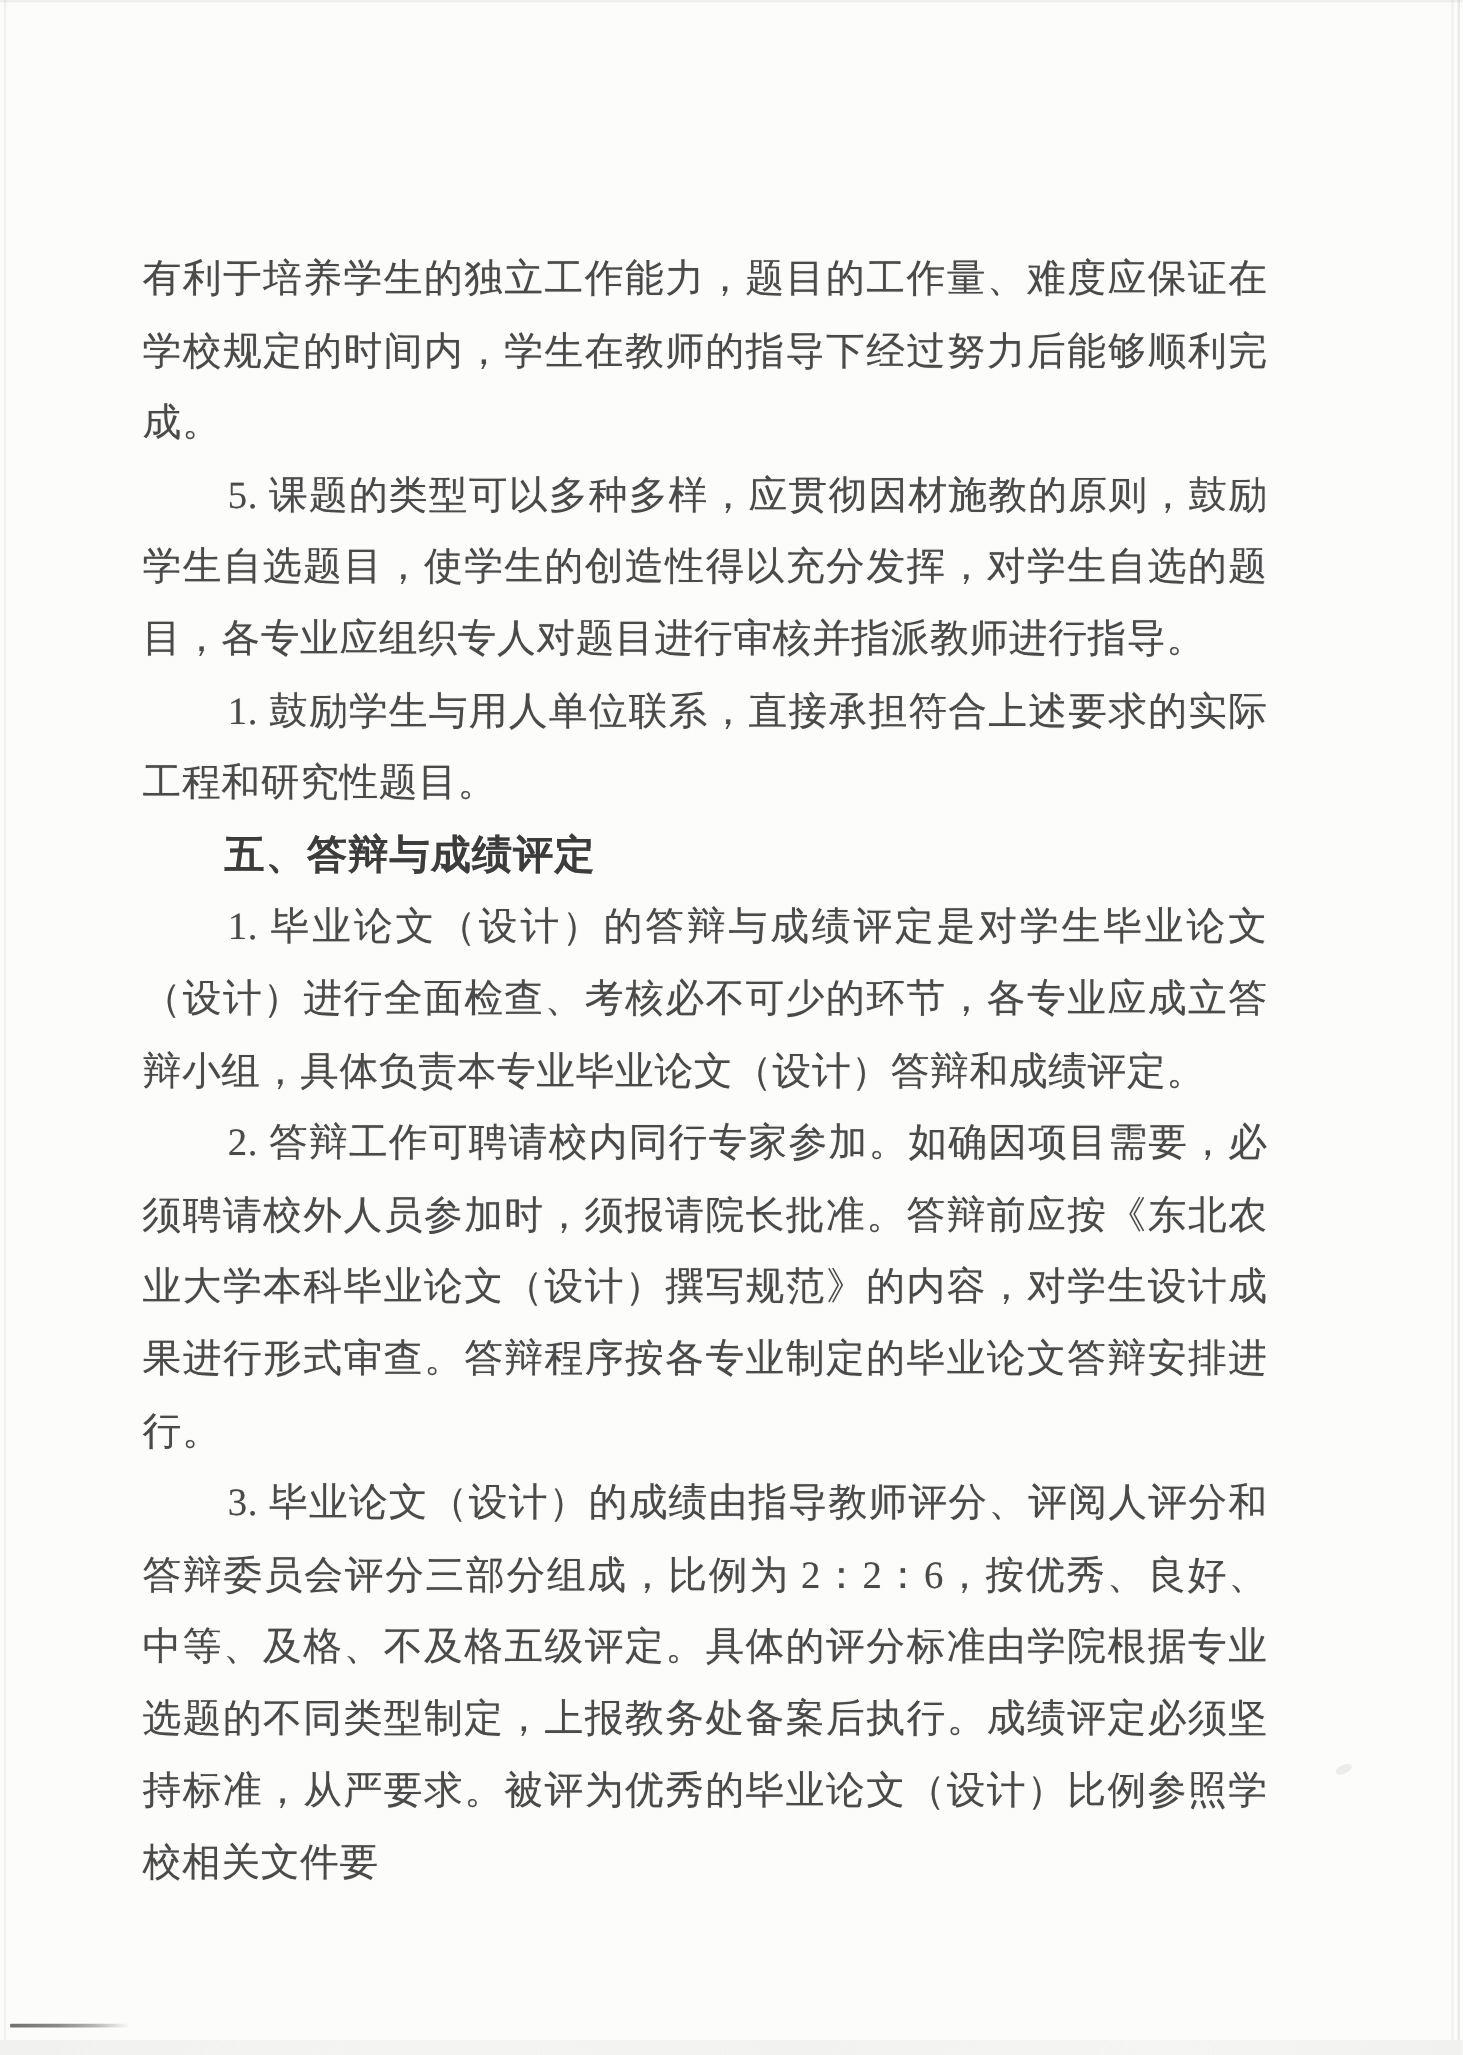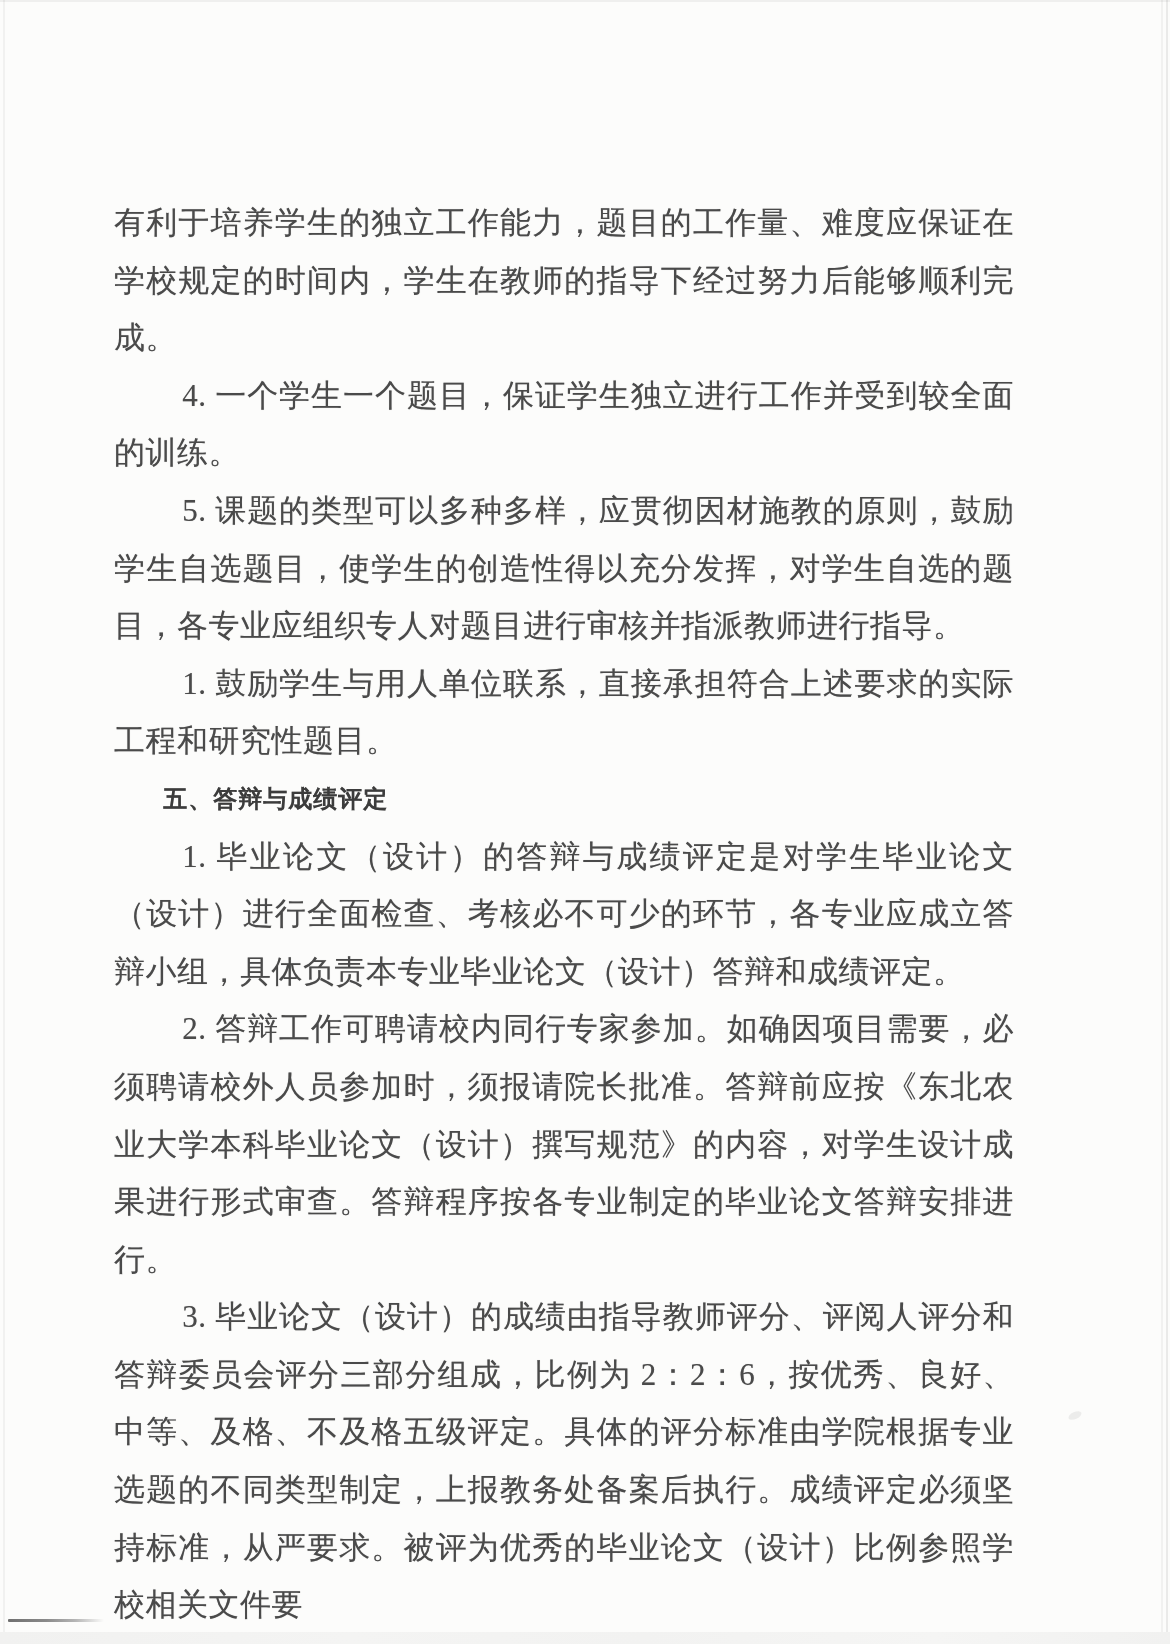--- a/index.html
+++ b/index.html
@@ -84,41 +84,40 @@
   .text-block p {
     margin: 0;
   }
   .text-block p.indented {
     text-indent: 2.2em;
   }
   .text-block h2.section-heading {
     margin: 0;
     font-family: "Liberation Sans", "DejaVu Sans", sans-serif;
     font-weight: bold;
-    font-size: 24px;
+    font-size: 32px;
     line-height: 57.6px;
     color: var(--heading-color, #3c3c3c);
     text-indent: 2.05em;
     letter-spacing: 1px;
     text-shadow: 0 0 0.5px rgba(60,60,60,0.5);
   }
 </style>
 </head>
 <body>
 
 <div class="page">
 
   <div class="edge-line-top"></div>
   <div class="edge-line-left"></div>
   <div class="edge-line-right-inner"></div>
   <div class="edge-line-right-outer"></div>
 
   <div class="text-block">
     <p class="body-paragraph">有利于培养学生的独立工作能力，题目的工作量、难度应保证在学校规定的时间内，学生在教师的指导下经过努力后能够顺利完成。</p>
-    <p class="body-paragraph indented">4. 一个学生一个题目，保证学生独立进行工作并受到较全面的训练。</p>
     <p class="body-paragraph indented">5. 课题的类型可以多种多样，应贯彻因材施教的原则，鼓励学生自选题目，使学生的创造性得以充分发挥，对学生自选的题目，各专业应组织专人对题目进行审核并指派教师进行指导。</p>
     <p class="body-paragraph indented">1. 鼓励学生与用人单位联系，直接承担符合上述要求的实际工程和研究性题目。</p>
     <h2 class="section-heading">五、答辩与成绩评定</h2>
     <p class="body-paragraph indented">1. 毕业论文（设计）的答辩与成绩评定是对学生毕业论文（设计）进行全面检查、考核必不可少的环节，各专业应成立答辩小组，具体负责本专业毕业论文（设计）答辩和成绩评定。</p>
     <p class="body-paragraph indented">2. 答辩工作可聘请校内同行专家参加。如确因项目需要，必须聘请校外人员参加时，须报请院长批准。答辩前应按《东北农业大学本科毕业论文（设计）撰写规范》的内容，对学生设计成果进行形式审查。答辩程序按各专业制定的毕业论文答辩安排进行。</p>
     <p class="body-paragraph indented">3. 毕业论文（设计）的成绩由指导教师评分、评阅人评分和答辩委员会评分三部分组成，比例为 2：2：6，按优秀、良好、中等、及格、不及格五级评定。具体的评分标准由学院根据专业选题的不同类型制定，上报教务处备案后执行。成绩评定必须坚持标准，从严要求。被评为优秀的毕业论文（设计）比例参照学校相关文件要</p>
   </div>
 
   <div class="smudge"></div>
   <div class="bottom-left-mark"></div>

